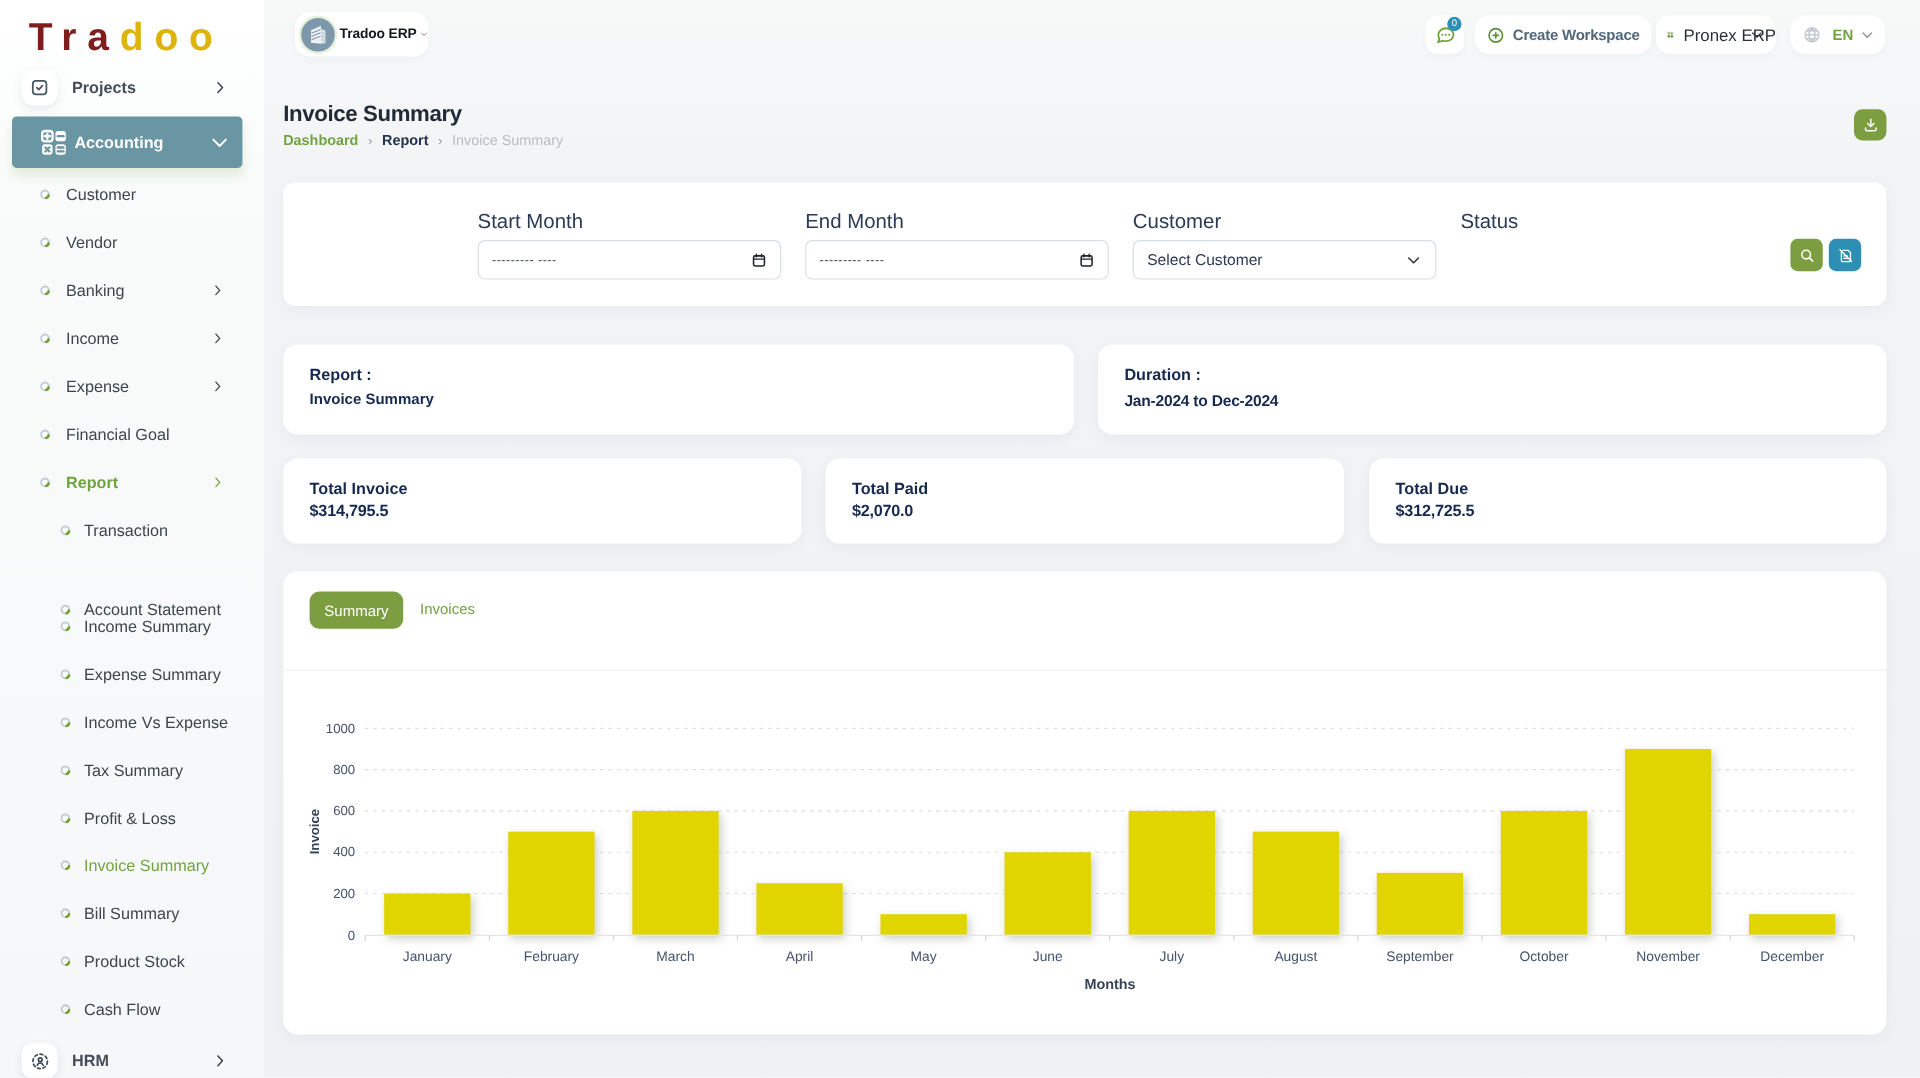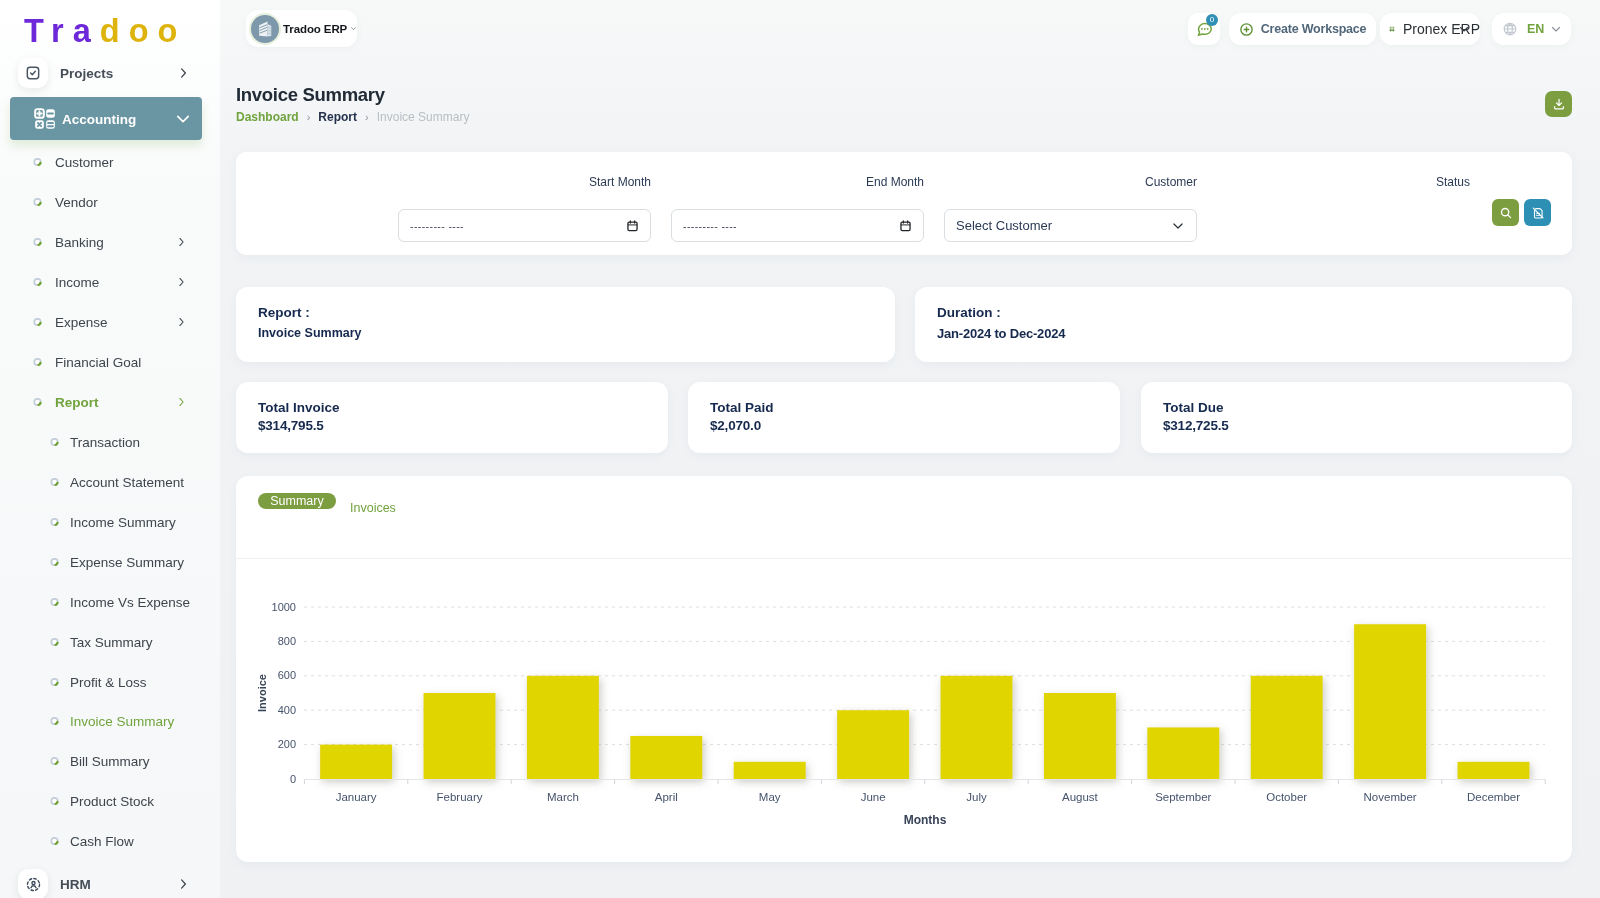--- a/index.html
+++ b/index.html
@@ -7,21 +7,21 @@
 body {
   font-family:"Liberation Sans", sans-serif;
   background:linear-gradient(180deg,#f7f9f9 0%,#f1f3f5 18%,#eff1f3 100%);
   position:relative; color:#1e2a47;
 }
 
 
 #sidebar { position:absolute; left:0; top:0; width:220px; height:898px;
   background:linear-gradient(180deg,#ffffff 0%,#f9fbfb 20%,#f5f7f8 100%); }
 #logo { position:absolute; left:24px; top:13px; font-size:32.5px; font-weight:700; letter-spacing:9px; }
-#logo .t1 { color:#6d28d9; }
+#logo .t1 { color:#7f1d1d; }
 #logo .t2 { color:#ddb30c; }
 .sitem { position:absolute; left:0; width:220px; height:30px; }
 .sitem .lbl { position:absolute; top:50%; transform:translateY(-50%); font-size:13.5px; font-weight:700; color:#454d57; }
 .sitem .lbl2 { position:absolute; top:50%; transform:translateY(-50%); font-size:13.5px; font-weight:400; color:#3e454d; }
 .sitem .chev { position:absolute; right:29px; top:50%; transform:translateY(-50%); }
 .iconbox { position:absolute; left:18px; top:50%; transform:translateY(-50%); width:30px; height:30px; background:#fff; border-radius:10px; box-shadow:0 3px 8px rgba(90,100,110,.12); display:flex; align-items:center; justify-content:center; }
 .subdot { position:absolute; left:33px; top:50%; transform:translateY(-50%); }
 .subdot2 { position:absolute; left:50px; top:50%; transform:translateY(-50%); }
 .green { color:#71a33e !important; }
 #acct { position:absolute; left:10px; top:97px; width:192px; height:43px; background:#6a95a3; border-radius:4px; box-shadow:0 6px 10px rgba(150,190,120,.25); }
@@ -47,39 +47,39 @@
 #crumbs .d { color:#71a33e; font-weight:700; }
 #crumbs .sep { color:#8d959d; padding:0 8px; font-size:11px; }
 #crumbs .r { color:#24324d; font-weight:700; }
 #crumbs .c { color:#b9bec4; }
 #dlbtn { position:absolute; left:1545px; top:91px; width:27px; height:26px; background:#7d9d41; border-radius:7px; display:flex; align-items:center; justify-content:center; }
 
 
 .card { position:absolute; background:#fff; border-radius:12px; box-shadow:0 3px 10px rgba(130,140,150,.07); }
 #filter { left:236px; top:152px; width:1336px; height:103px; border-radius:10px; }
 .fld { position:absolute; }
-.fld .flabel { font-size:12px; color:#2b3a55; display:block; margin-bottom:20px;text-align:right; }
+.fld .flabel { font-size:17px; color:#2b3a55; display:block; margin-bottom:5px; }
 .inp { width:100%; height:33px; border:1px solid #d9dee3; border-radius:6px; background:#fff; position:relative; display:flex; align-items:center; padding:0 11px; }
 .inp .dash { font-size:10.5px; color:#3e4654; letter-spacing:0.4px; }
 .inp .right { position:absolute; right:11px; top:50%; transform:translateY(-50%); display:flex; }
 .sel .stxt { font-size:13px; color:#2b3a55; }
 .sqbtn { position:absolute; width:27px; height:27px; border-radius:6px; display:flex; align-items:center; justify-content:center; }
 
 #repcard { left:236px; top:287px; width:659px; height:75px; }
 #durcard { left:915px; top:287px; width:657px; height:75px; }
 #tc1 { left:236px; top:382px; width:432px; height:71px; }
 #tc2 { left:688px; top:382px; width:432px; height:71px; }
 #tc3 { left:1141px; top:382px; width:431px; height:71px; }
 .ct1 { position:absolute; left:22px; top:18px; font-size:13.5px; font-weight:700; color:#16294e; }
 .ct2 { position:absolute; left:22px; top:36px; font-size:12.5px; font-weight:700; color:#16294e; }
 .big2 { top:39px; }
 .amt { font-size:13.5px; letter-spacing:-0.2px; }
 
 #chartcard { left:236px; top:476px; width:1336px; height:386px; }
-#sumbtn { position:absolute; left:22px; top:17px; width:78px; height:16px; background:#7d9d41; border-radius:8px; color:#fff; font-size:12.5px; display:flex; align-items:center; justify-content:center; }
+#sumbtn { position:absolute; left:22px; top:17px; width:78px; height:31px; background:#7d9d41; border-radius:8px; color:#fff; font-size:12.5px; display:flex; align-items:center; justify-content:center; }
 #invtab { position:absolute; left:114px; top:25px; font-size:12.5px; color:#71a33e; }
 #divider { position:absolute; left:0; top:82px; width:1336px; height:1px; background:#eef0f2; }
 </style>
 </head>
 <body>
 
 <div id="sidebar"></div>
 <div id="logo"><span class="t1">Tra</span><span class="t2">doo</span></div>
 
 <svg width="0" height="0" style="position:absolute">
@@ -174,21 +174,21 @@
     <svg class="chev" style="right:32px" width="13" height="13" viewBox="0 0 24 24">
       <path d="M9 5.5l6 6.5-6 6.5" fill="none" stroke="#71a33e" stroke-width="2" stroke-linecap="round" stroke-linejoin="round"></path>
     </svg>
   </div>
 <div class="sitem" style="top:427px;">
     <svg class="subdot2" width="9" height="9" viewBox="0 0 24 24">
       <use href="#dot"></use>
     </svg>
     <span class="lbl2" style="left:70px;">Transaction</span>
   </div>
-<div class="sitem" style="top:467px;text-align:right;">
+<div class="sitem" style="top:493px;text-align:right;">
     <svg class="subdot2" width="9" height="9" viewBox="0 0 24 24">
       <use href="#dot"></use>
     </svg>
     <span class="lbl2" style="left:70px;">Account Statement</span>
   </div>
 <div class="sitem" style="top:507px;">
     <svg class="subdot2" width="9" height="9" viewBox="0 0 24 24">
       <use href="#dot"></use>
     </svg>
     <span class="lbl2" style="left:70px;">Income Summary</span>

